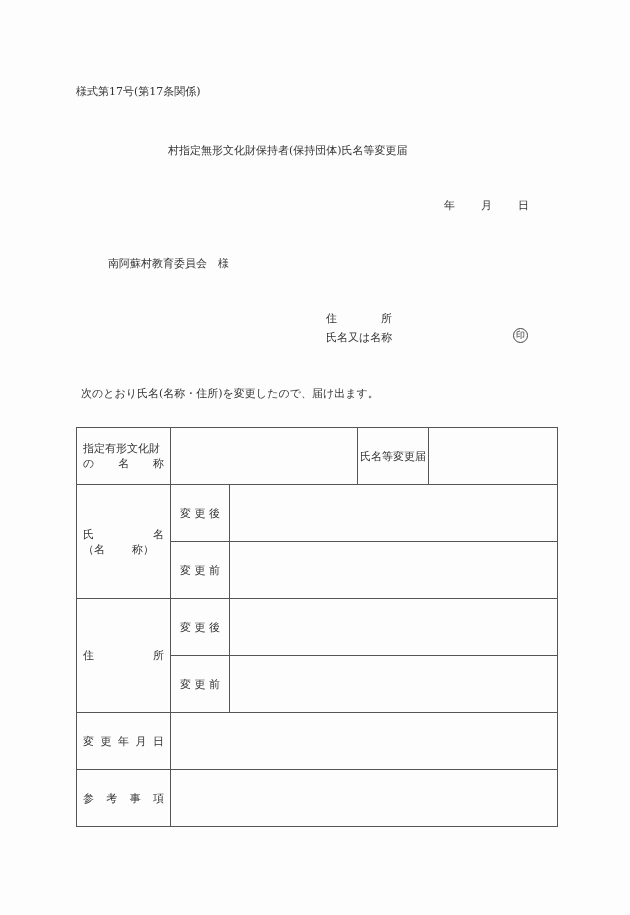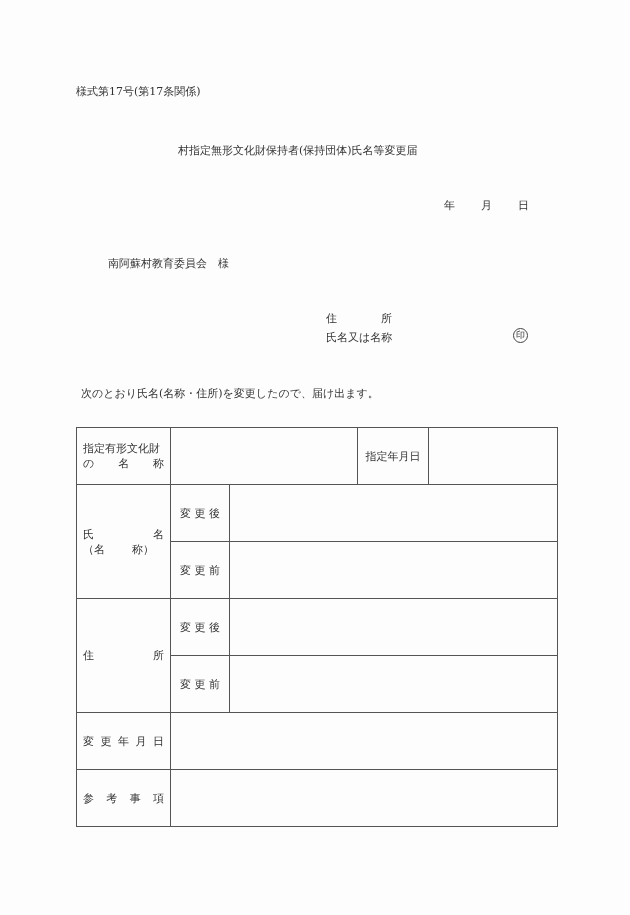--- a/index.html
+++ b/index.html
@@ -3,21 +3,21 @@
 <meta charset="utf-8">
 <style>
   html, body { margin: 0; padding: 0; }
   body {
     width: 630px; height: 915px; background: #fdfdfd; position: relative;
     font-family: "DejaVu Serif", "Liberation Serif", serif; color: #333; font-size: 11px;
     overflow: hidden;
   }
   .abs { position: absolute; white-space: nowrap; }
   .form-no { left: 76px; top: 84px; }
-  .title { left: 178px; top: 143px; }
+  .title { left: 168px; top: 143px; }
   .date { left: 444px; top: 198px; text-decoration: underline; }
   .date span { display: inline-block; }
   .addressee { left: 100px; top: 256px; margin-left: 8px; }
   .addr-label { left: 326px; top: 311px; }
   .name-label { left: 326px; top: 330px; }
   .seal { left: 513px; top: 328px; width: 13px; height: 13px; border: 1px solid #444; border-radius: 50%;
           font-size: 9px; line-height: 13px; text-align: center; }
   .intro { left: 81px; top: 386px; }
   table.form {
     position: absolute; left: 76px; top: 427px; width: 481px; height: 400px;
@@ -54,21 +54,21 @@
       <tr style="height:57px">
     <td class="lbl">
       <div>指定有形文化財</div>
       <div class="spread">
         <span>の</span>
         <span>名</span>
         <span>称</span>
       </div>
     </td>
     <td colspan="2"></td>
-    <td class="center">指定年月日</td>
+    <td class="center">氏名等変更届</td>
     <td></td>
   </tr>
   <tr style="height:57px">
     <td rowspan="2" class="lbl">
       <div class="spread">
             <span>氏</span>
             <span>名</span>
           </div>
       <div class="spread" style="padding:0 10px 0 0">
             <span>（名</span>

